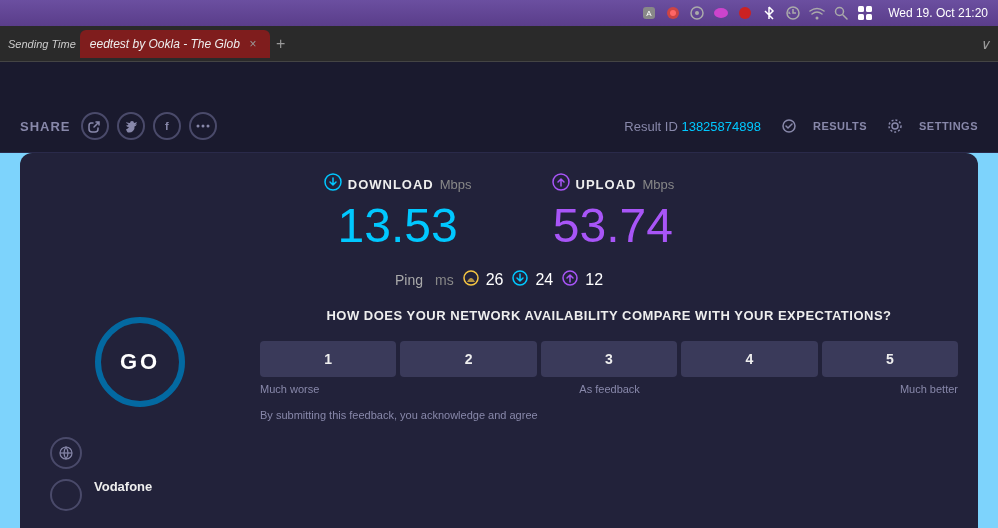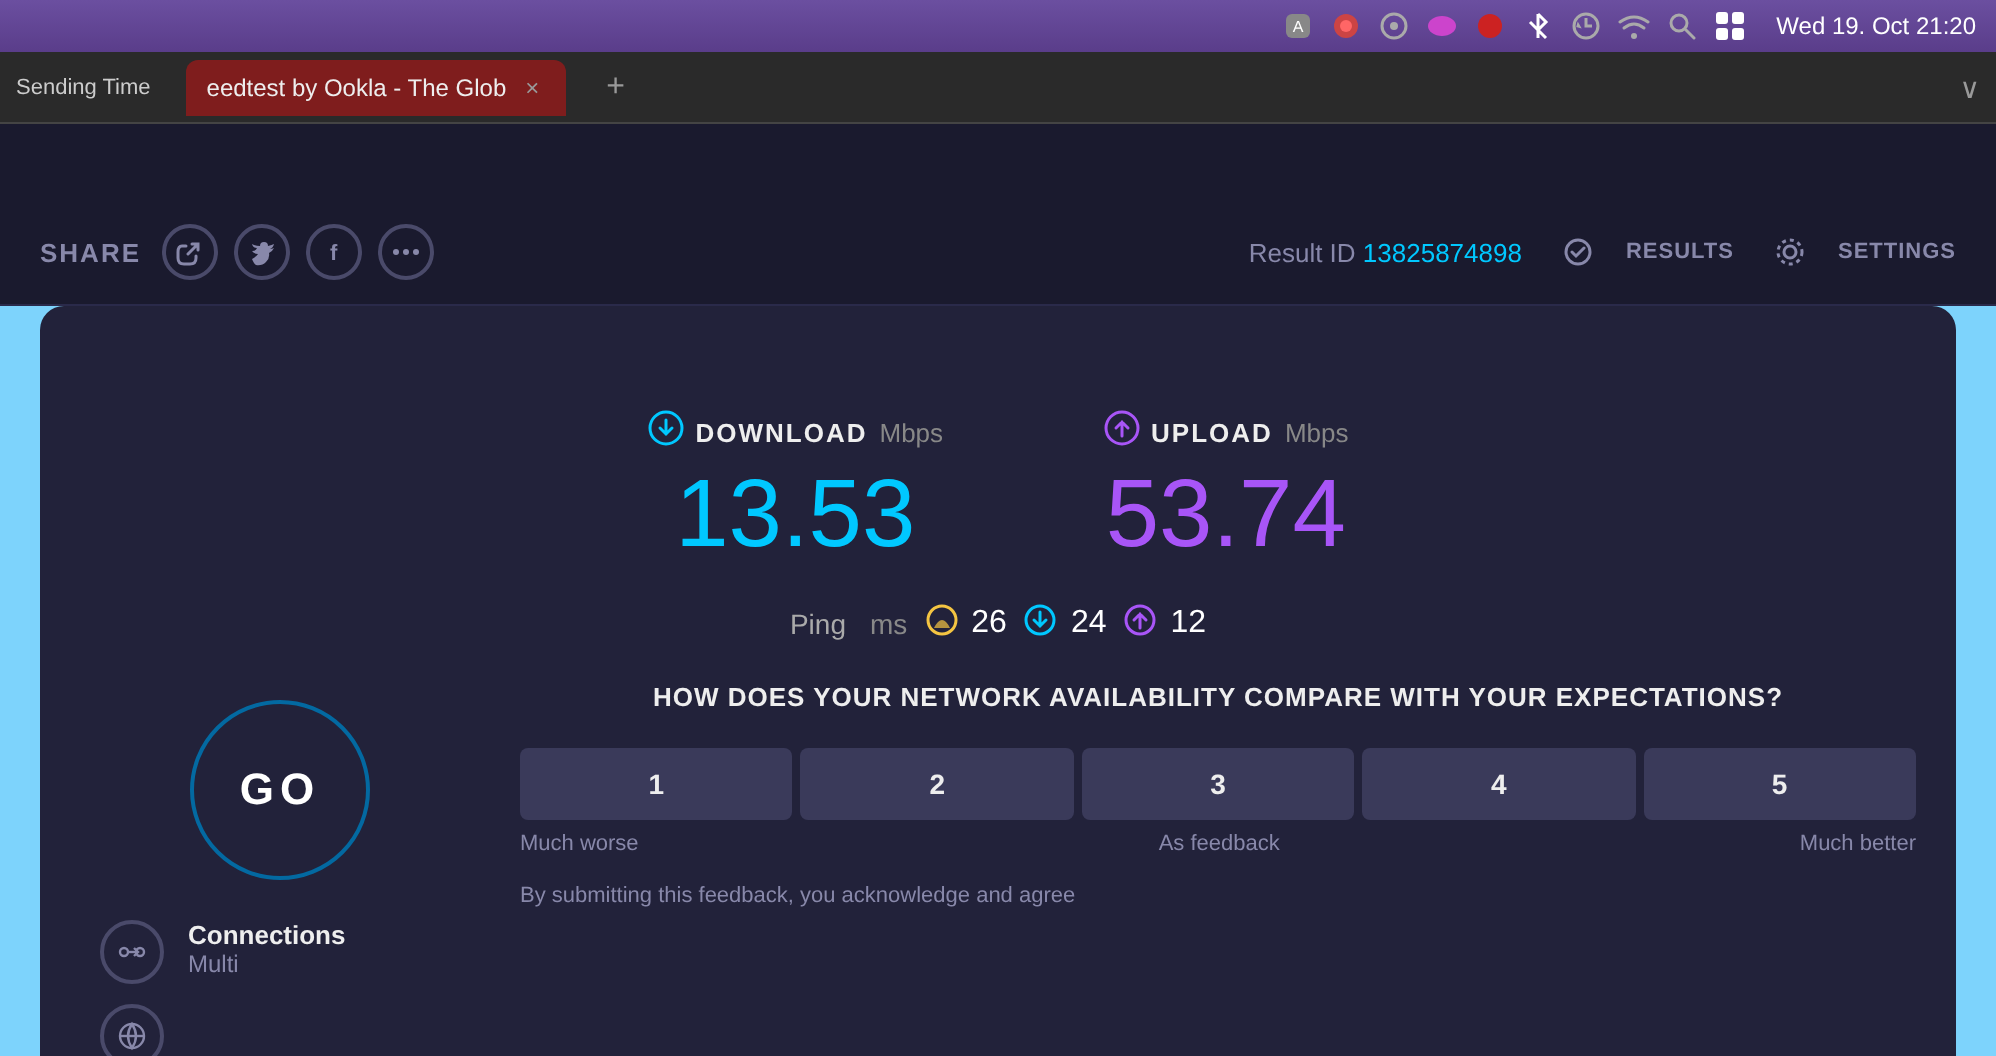--- a/index.html
+++ b/index.html
@@ -37,22 +37,23 @@
       margin-left: 8px;
     }
 
     
     .browser-bar {
       height: 36px;
       background: #2a2a2a;
       display: flex;
       align-items: center;
       padding: 0 8px;
-      gap: 14px;
+      gap: 0;
       border-bottom: 1px solid #444;
+      font-style: italic;
     }
     .browser-sending-time {
       color: #ccc;
       font-size: 11px;
       margin-right: 4px;
     }
     .tab {
       display: flex;
       align-items: center;
       background: #7f1d1d;
@@ -168,21 +169,20 @@
     }
     .speed-block {
       text-align: center;
     }
     .speed-label {
       display: flex;
       align-items: center;
       gap: 6px;
       justify-content: flex-start;
       margin-bottom: 4px;
-      margin-top: 32px;
     }
     .speed-label-text {
       font-size: 13px;
       font-weight: 700;
       color: #eee;
       letter-spacing: 1px;
     }
     .speed-label-unit {
       font-size: 13px;
       color: #888;
@@ -227,21 +227,21 @@
       width: 200px;
       align-items: flex-start;
       justify-content: flex-start;
       padding-top: 10px;
     }
 
     .go-circle {
       width: 90px;
       height: 90px;
       border-radius: 50%;
-      border: 2px solid #0369a1;
+      border: 6px solid #0369a1;
       display: flex;
       align-items: center;
       justify-content: center;
       cursor: pointer;
       margin: 0 auto;
     }
     .go-text {
       font-size: 22px;
       font-weight: 700;
       color: white;
@@ -538,34 +538,20 @@
       </div>
     </div>
 
     <div class="lower-row">
 
       <div class="left-panel">
         <div class="go-circle">
           <span class="go-text">GO</span>
         </div>
         <div style="margin-top:8px; padding-left: 10px;">
-          <div class="info-item">
-            <div class="info-icon">
-              <svg width="16" height="16" viewBox="0 0 16 16">
-                  <circle cx="4" cy="8" r="2" fill="none" stroke="#8888aa" stroke-width="1.2"></circle>
-                  <circle cx="12" cy="8" r="2" fill="none" stroke="#8888aa" stroke-width="1.2"></circle>
-                  <path d="M6 8 L10 8" stroke="#8888aa" stroke-width="1.2"></path>
-                  <path d="M9 6 L11 8 L9 10" stroke="#8888aa" stroke-width="1.2" fill="none"></path>
-                </svg>
-            </div>
-            <div>
-              <div class="info-title">Connections</div>
-              <div class="info-subtitle">Multi</div>
-            </div>
-          </div>
           <div class="info-item" style="margin-top:10px;">
             <div class="info-icon">
               <svg width="16" height="16" viewBox="0 0 16 16">
                   <circle cx="8" cy="8" r="6" fill="none" stroke="#8888aa" stroke-width="1.2"></circle>
                   <line x1="2" y1="8" x2="14" y2="8" stroke="#8888aa" stroke-width="1.2"></line>
                   <path d="M8 2 Q12 8 8 14 Q4 8 8 2 Z" fill="none" stroke="#8888aa" stroke-width="1.2"></path>
                 </svg>
             </div>
           </div>
           <div class="info-item" style="margin-top:10px;">

